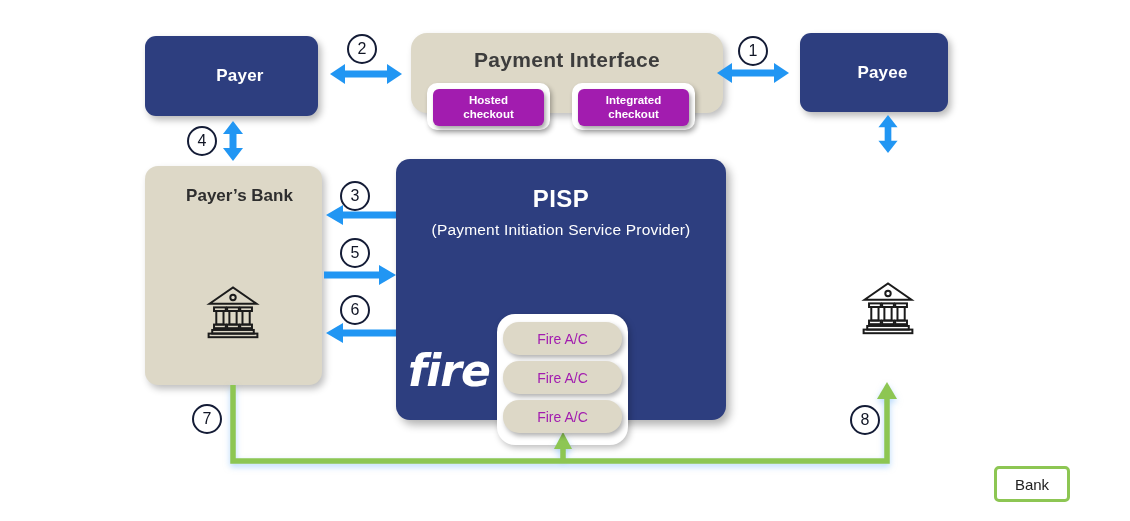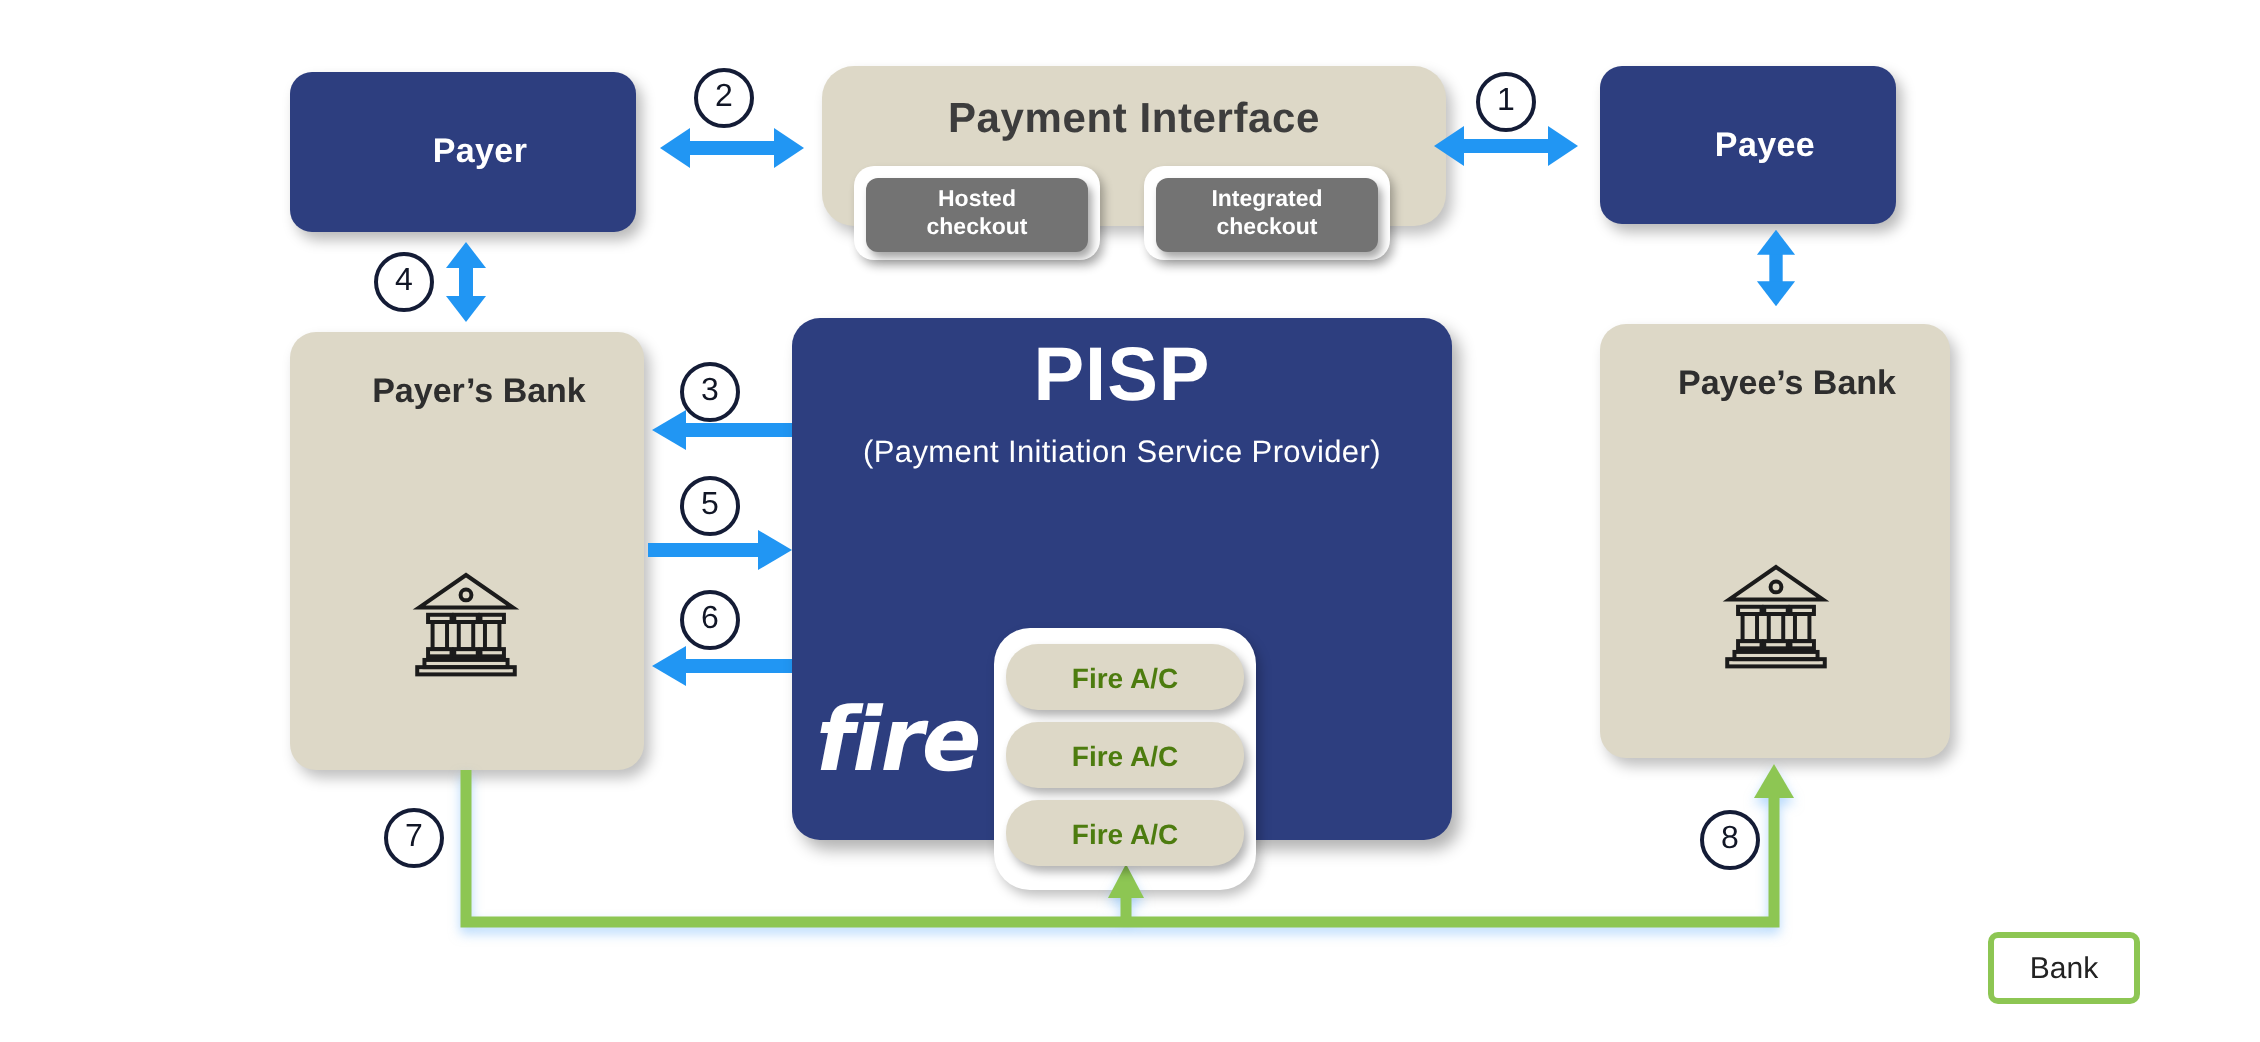--- a/index.html
+++ b/index.html
@@ -18,40 +18,40 @@
   }
   .box-beige {
     background:#ddd8c7; border-radius:13px; color:#2e2e2e;
     box-shadow:3px 4px 7px rgba(0,0,0,.25);
   }
   .node-label { font-size:17px; font-weight:bold; letter-spacing:.2px; }
   .bank-label { font-size:17px; font-weight:bold; color:#2e2e2e; text-align:center; margin-top:20px;margin-left:12px; }
   .pi-title { font-size:21px; font-weight:bold; color:#3d3d3d; text-align:center; margin-top:15px; letter-spacing:.3px; }
   .sub-backer { background:#ffffff; border-radius:10px; box-shadow:2px 3px 5px rgba(0,0,0,.30); }
   .sub-box {
-    background:#737373; border-radius:6px; color:#fff;
+    background:#a21caf; border-radius:6px; color:#fff;
     display:flex; align-items:center; justify-content:flex-start; text-align:center;
     font-size:11.5px; font-weight:bold; line-height:1.2; padding:2px 10px;
     box-shadow:2px 3px 4px rgba(0,0,0,.35);
   }
   .pisp-box {
     background:#2d3e7f; border-radius:14px; color:#fff;
     box-shadow:4px 5px 8px rgba(0,0,0,.30); text-align:center;
   }
-  .pisp-title { font-size:38px; font-weight:bold; margin-top:8px; letter-spacing:.5px;text-align:center; }
+  .pisp-title { font-size:24px; font-weight:bold; margin-top:26px; letter-spacing:.5px;text-align:center; }
   .pisp-subtitle { font-size:15.5px; margin-top:8px; letter-spacing:.2px; }
   .fire-logo {
     font-family:"DejaVu Sans", sans-serif;
     font-size:44px; font-weight:bold; font-style:italic; color:#ffffff; letter-spacing:-1px;
   }
   .pill-channel { background:#ffffff; border-radius:18px; box-shadow:2px 3px 6px rgba(0,0,0,.25); }
   .pill {
-    background:#ddd8c7; border-radius:16px; color:#4d7c0f;
+    background:#ddd8c7; border-radius:16px; color:#a21caf;
     display:flex; align-items:center; justify-content:center;
-    font-size:14px; font-weight:700;
+    font-size:14px; font-weight:400;
     box-shadow:2px 3px 5px rgba(0,0,0,.30);
   }
   .step-circle {
     width:30px; height:30px; border-radius:50%;
     background:#ffffff; border:2.5px solid #141c36; color:#111626;
     display:flex; align-items:center; justify-content:center;
     font-size:16px; z-index:6;
   }
   .legend-box {
     background:#ffffff; border-radius:5px; color:#222;
@@ -175,23 +175,20 @@
   <div class="abs pill z5" style="left:503px; top:322px; width:119px; height:33px;">
     <span>Fire A/C</span>
   </div>
   <div class="abs pill z5" style="left:503px; top:361px; width:119px; height:33px;">
     <span>Fire A/C</span>
   </div>
   <div class="abs pill z5" style="left:503px; top:400px; width:119px; height:33px;">
     <span>Fire A/C</span>
   </div>
 
-  <div class="abs box-beige" style="left:800px; top:162px; width:175px; height:217px;">
-    <div class="bank-label">Payee’s Bank</div>
-  </div>
   <svg class="abs" style="left:859px; top:279px;" width="58" height="56" viewBox="0 0 64 62" fill="none" stroke="#1b1b1b" stroke-width="2.2">
     <path d="M6 23 L32 5 L58 23 Z"></path>
       <circle cx="32" cy="16" r="3"></circle>
     <rect x="11" y="27" width="13" height="4"></rect>
       <rect x="25.5" y="27" width="13" height="4"></rect>
       <rect x="40" y="27" width="13" height="4"></rect>
     <rect x="13.5" y="31" width="8" height="15"></rect>
       <rect x="28" y="31" width="8" height="15"></rect>
       <rect x="42.5" y="31" width="8" height="15"></rect>
     <rect x="11" y="46" width="13" height="4"></rect>

